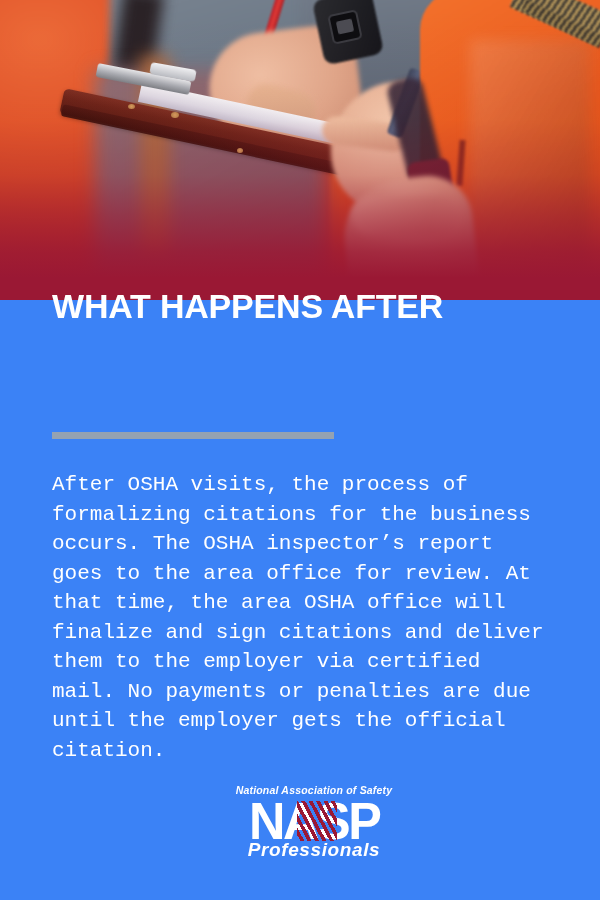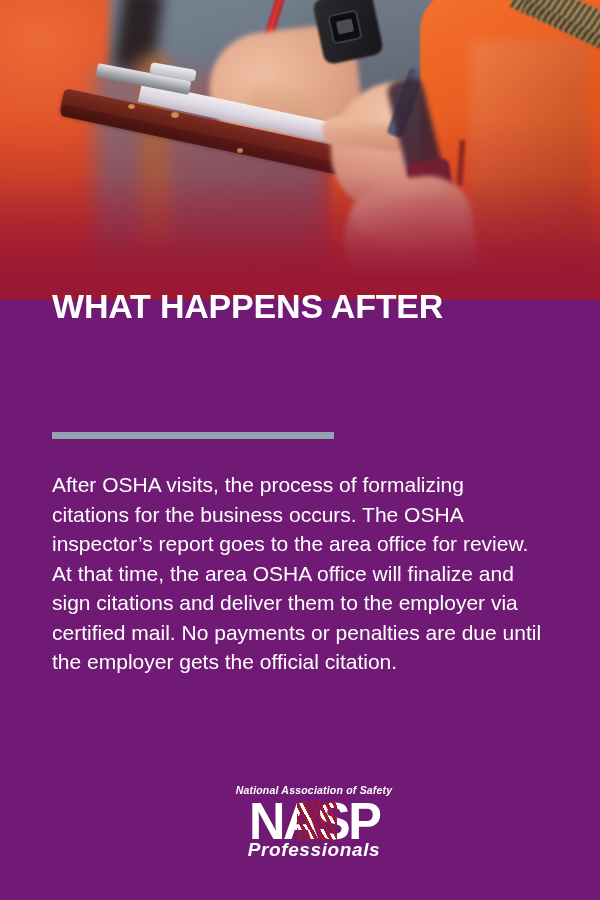--- a/index.html
+++ b/index.html
@@ -8,21 +8,21 @@
     padding: 0;
     background: #6b6b6b;
   }
   * { box-sizing: border-box; }
 
   .poster {
     position: relative;
     width: 600px;
     height: 900px;
     overflow: hidden;
-    background: #701a75;
+    background: #3b82f6;
     font-family: "Liberation Sans", sans-serif;
     -webkit-font-smoothing: antialiased;
   }
 
   
   .photo {
     position: absolute;
     left: 0; top: 0;
     width: 600px;
     height: 300px;
@@ -380,21 +380,21 @@
   .body-copy {
     position: absolute;
     left: 52px;
     top: 470px;
     width: 494px;
     margin: 0;
     color: #ffffff;
     font-size: 21px;
     line-height: 29.5px;
     font-weight: normal;
-    font-family: Liberation Sans, sans-serif;
+    font-family: Liberation Mono, monospace;
   }
 
   
   .logo {
     position: absolute;
     left: 0;
     top: 784px;
     width: 600px;
     text-align: center;
     user-select: none;

